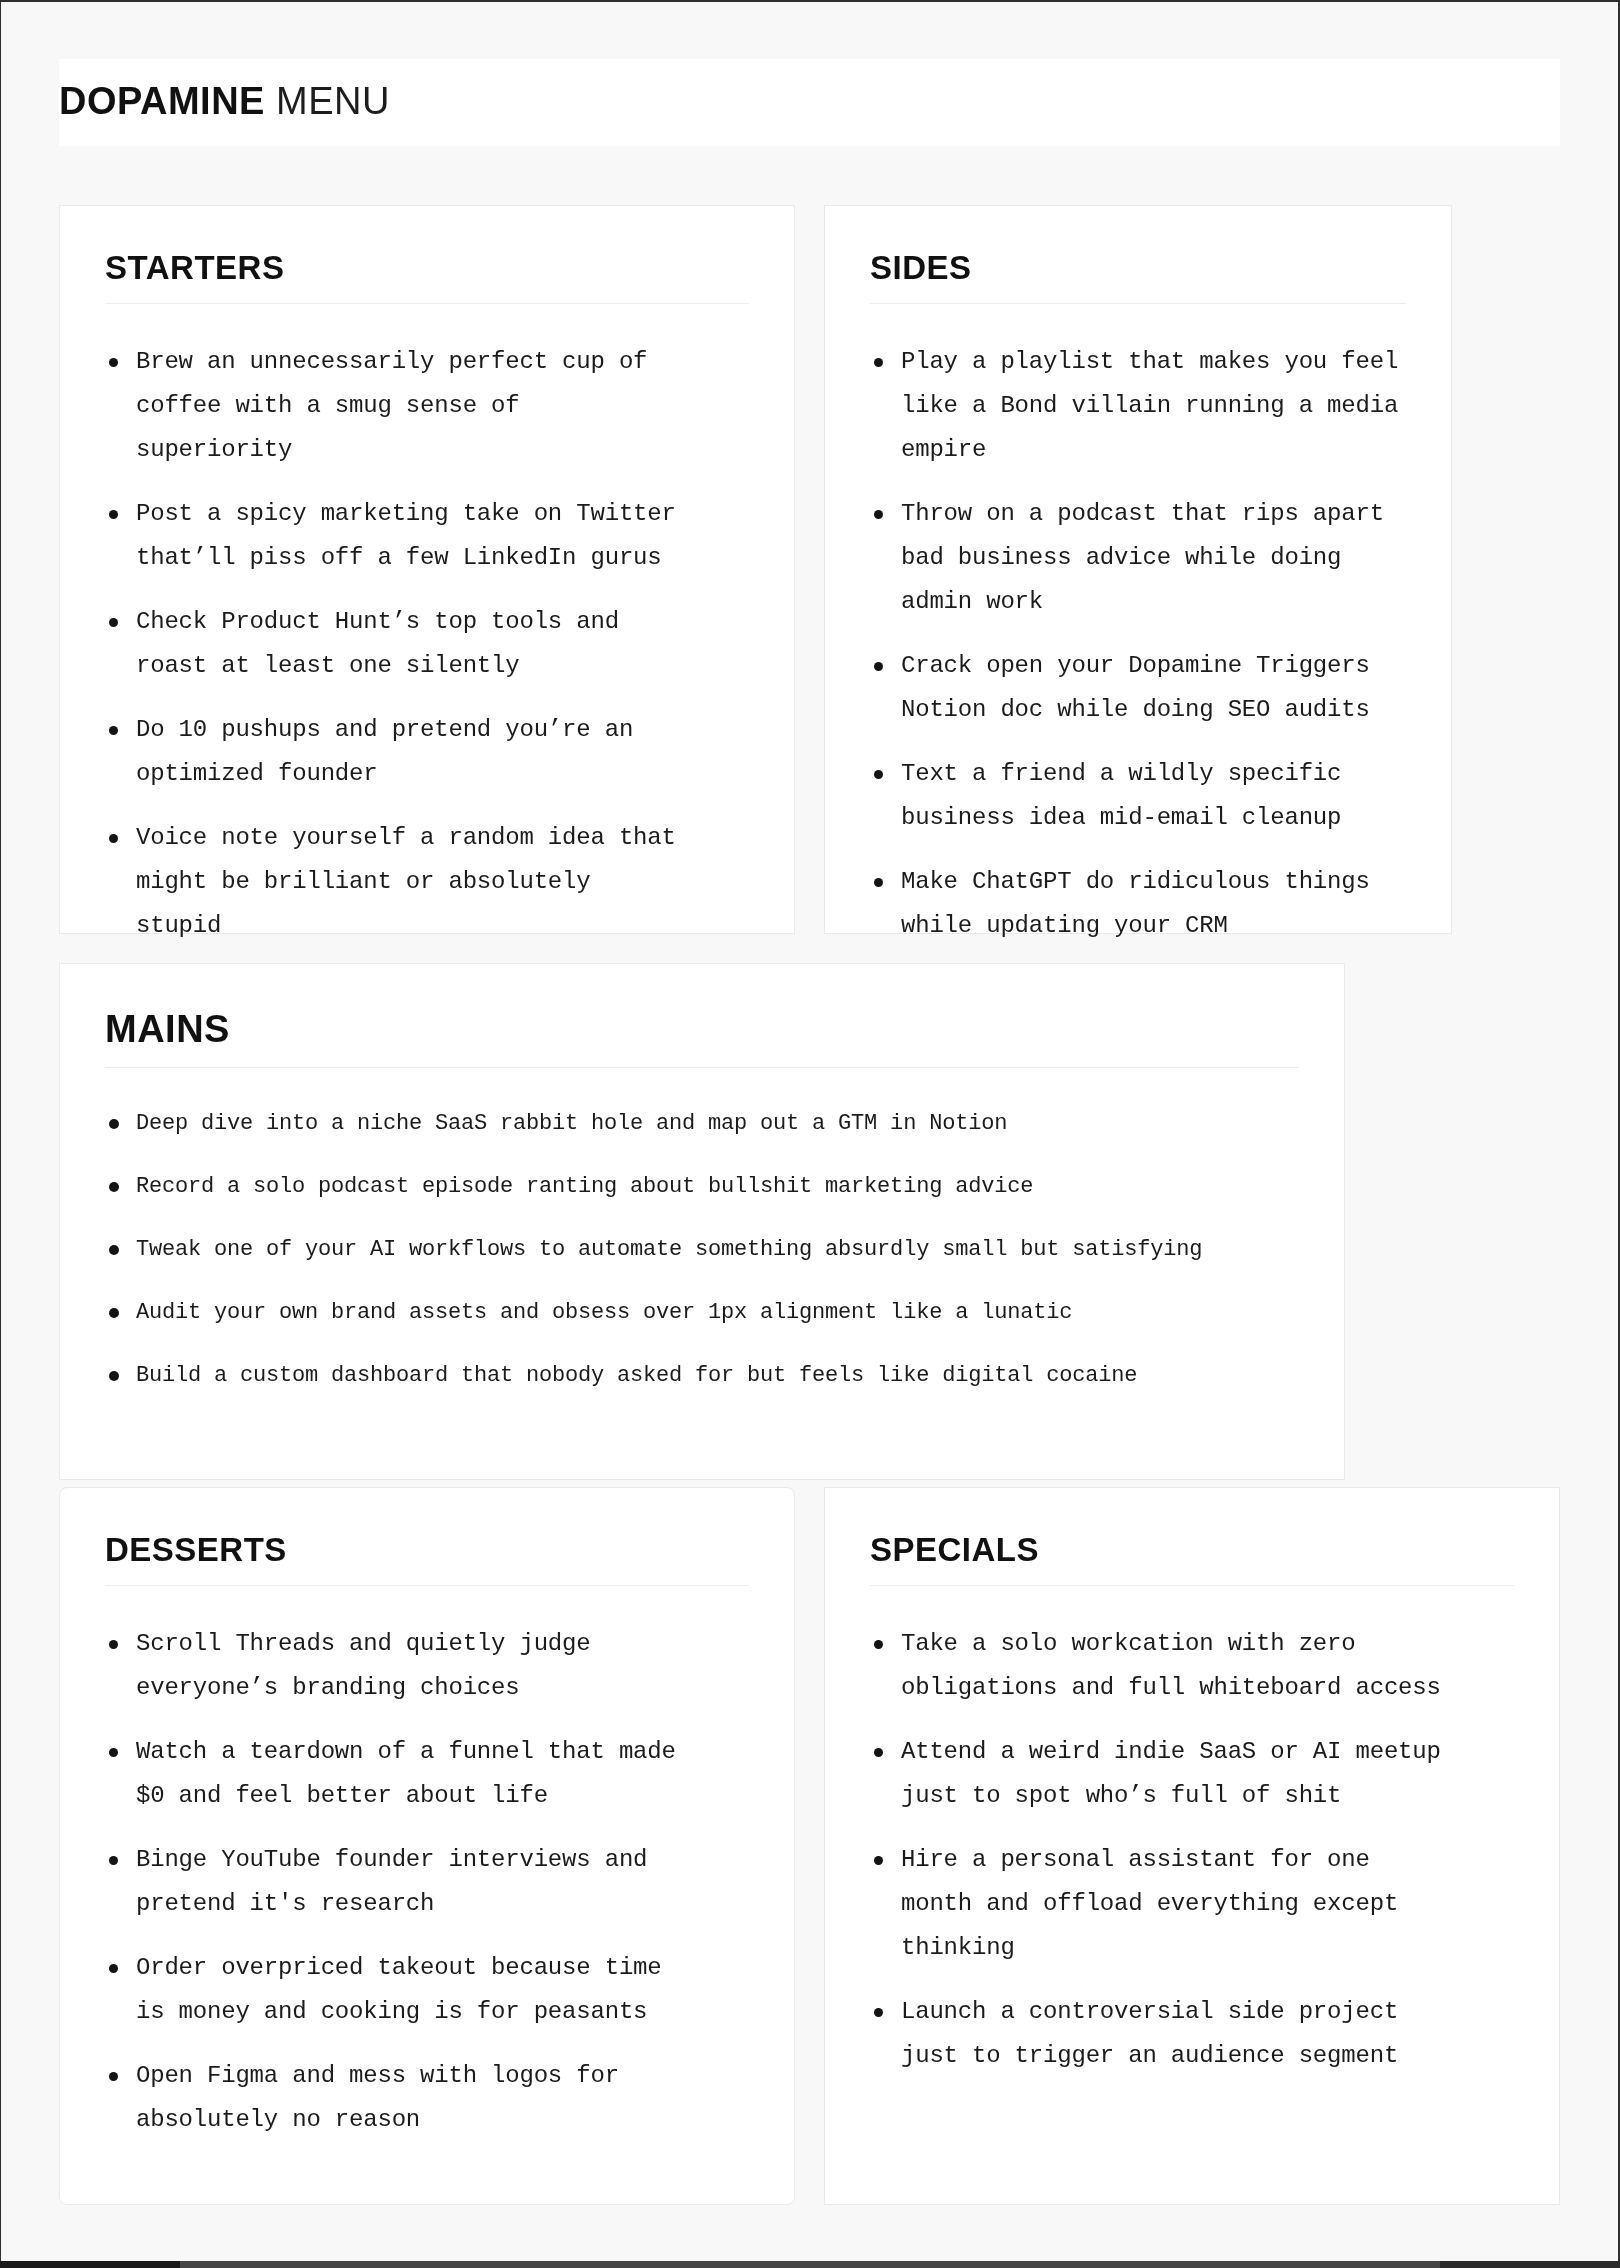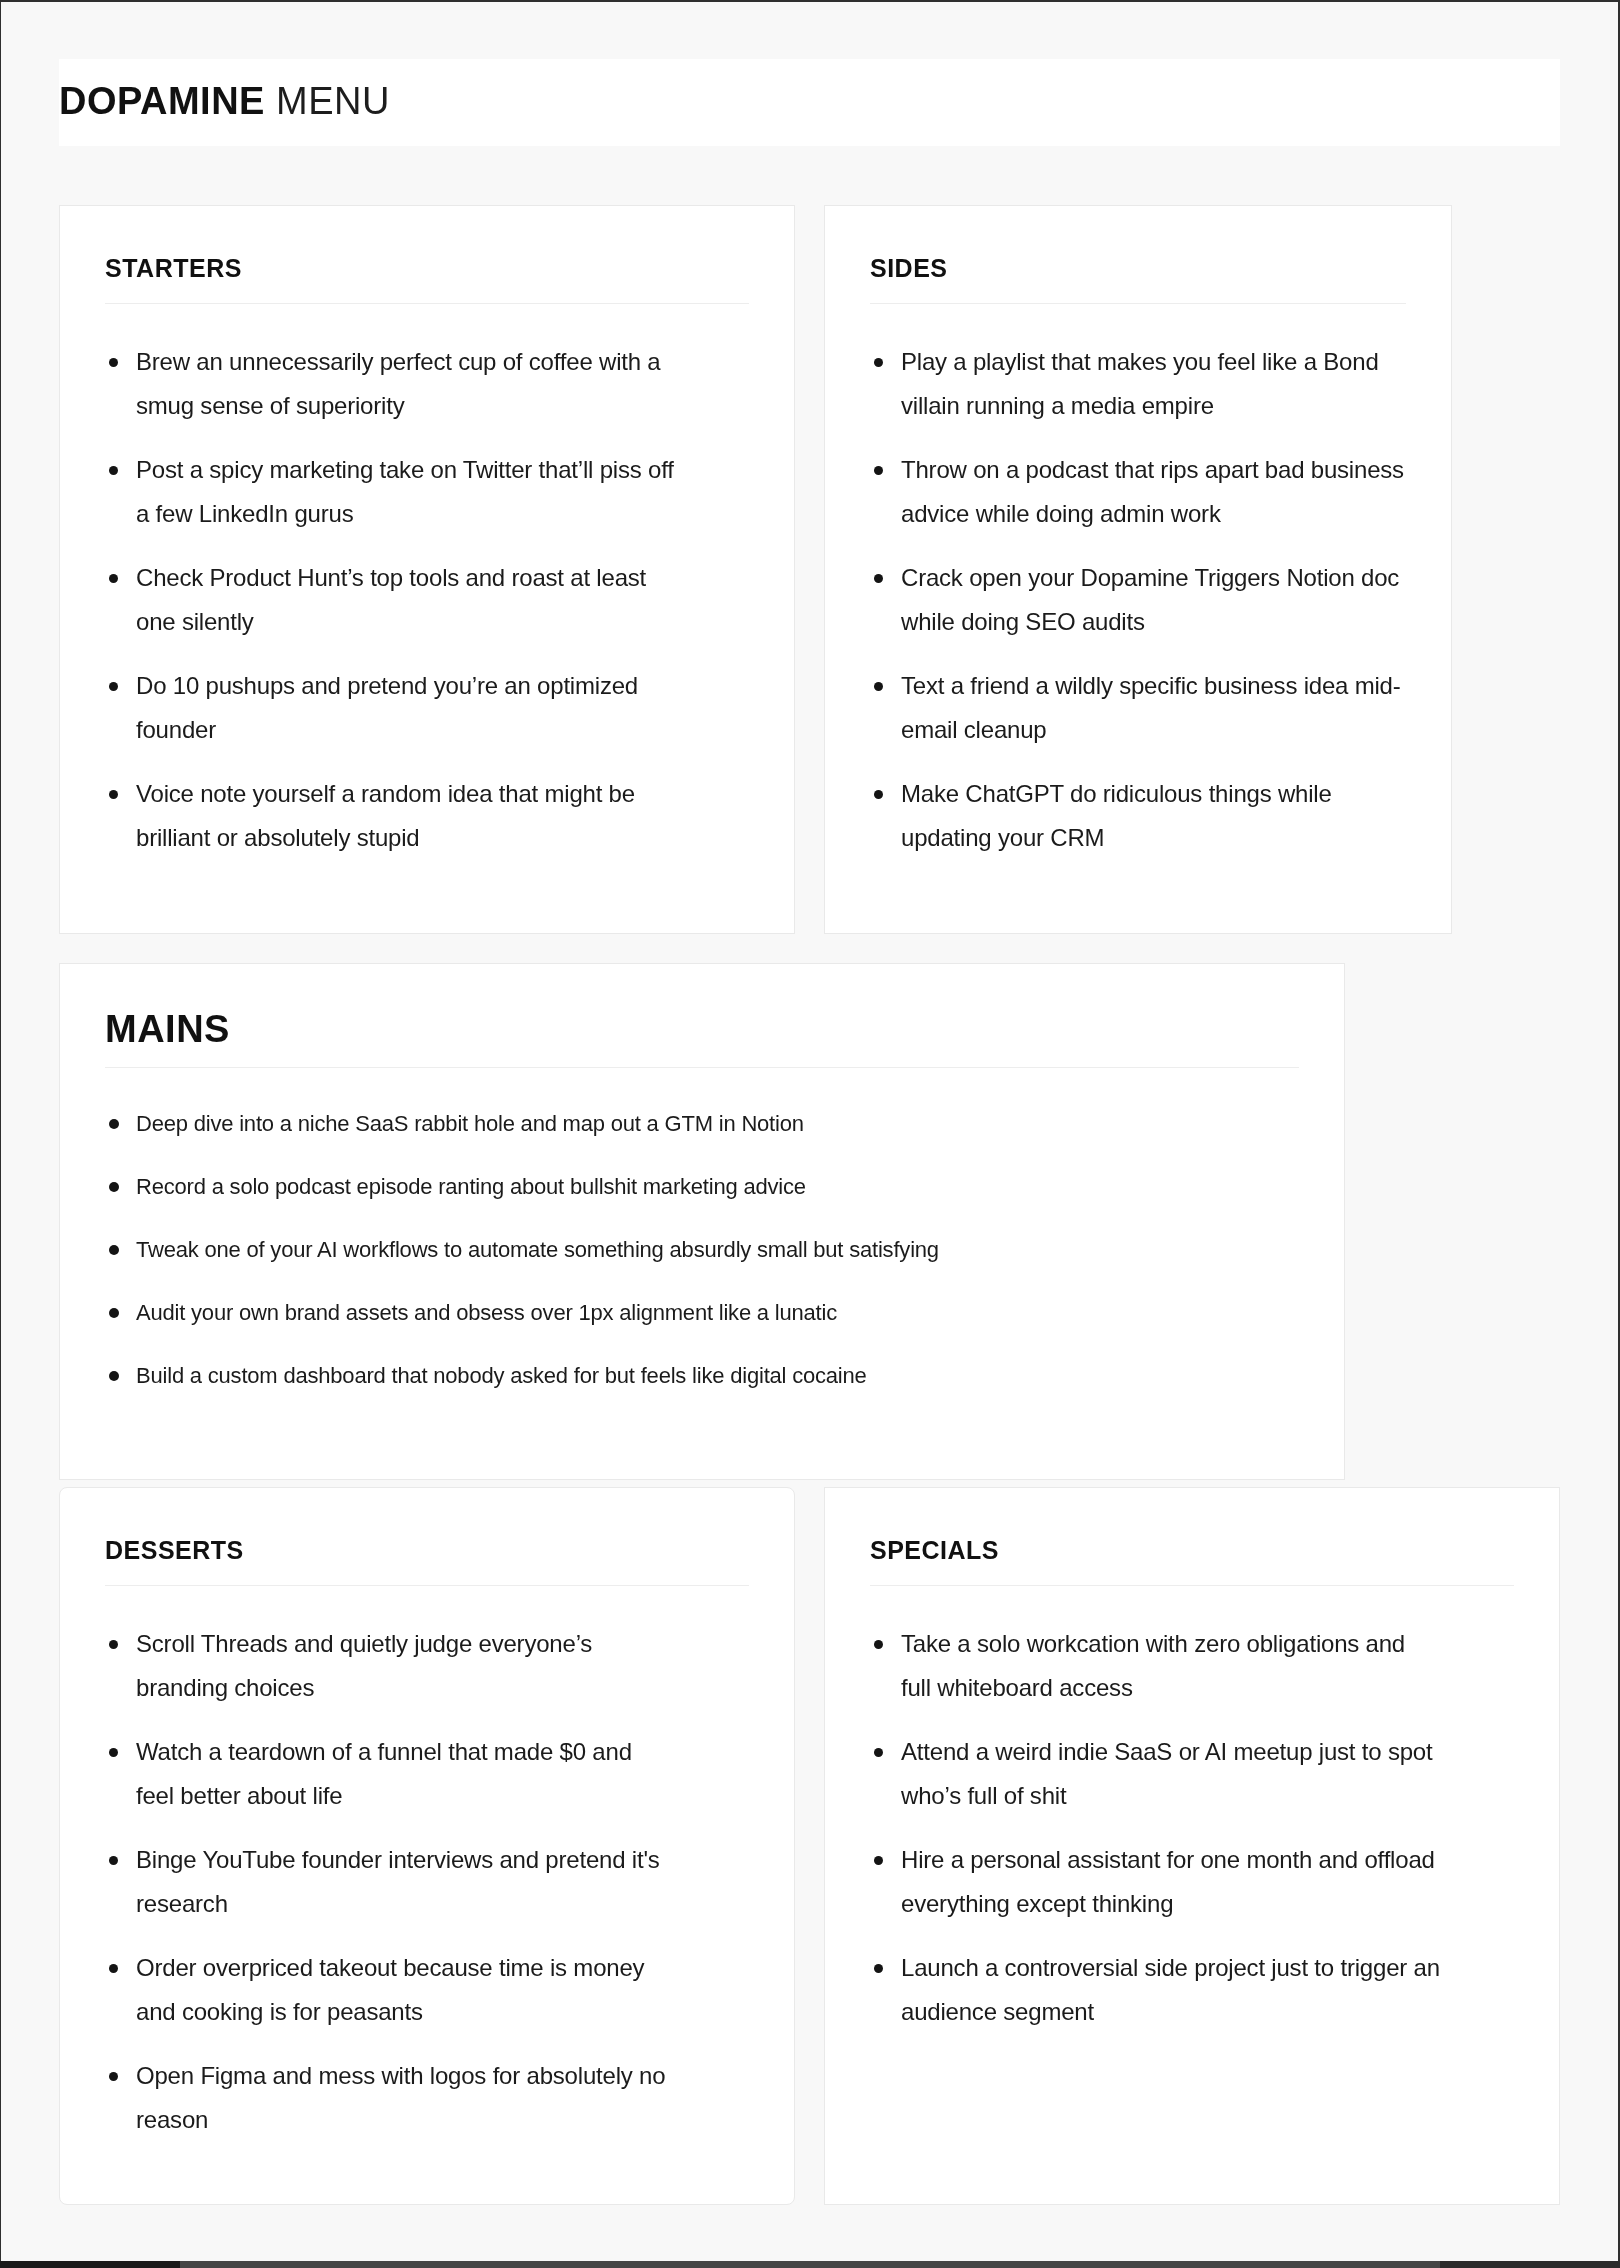--- a/index.html
+++ b/index.html
@@ -43,36 +43,36 @@
     padding: 0 45px;
   }
   .card-starters { left: 59px;  top: 205px;  width: 736px;  height: 729px; }
   .card-sides    { left: 824px; top: 205px;  width: 628px;  height: 729px; }
   .card-mains    { left: 59px;  top: 963px; width: 1286px; height: 517px; }
   .card-desserts { left: 59px;  top: 1487px; width: 736px;  height: 718px; border-radius: 8px; }
   .card-specials { left: 824px; top: 1487px; width: 736px;  height: 718px; }
 
   .section-title {
     margin: 0; padding-top: 42px;
-    font-size: 25px; line-height: 40px;
+    font-size: 33px; line-height: 40px;
     font-weight: 700; color: #111111;
     letter-spacing: 0.5px;
   }
   .card-mains .section-title {
     padding-top: 43px;
     font-size: 38px; line-height: 45px;
   }
   .rule {
     border: none; height: 0;
     border-top: 1.8px solid #ededed;
     margin: 15.3px 0 0 0;
   }
   ul.menu-list {
     list-style: none;
-    margin: 36px 0 0 0; padding: 0;
+    margin: 36px 0 0 0; padding: 0; font-family: Liberation Mono, monospace;
   }
   .card-mains ul.menu-list { margin-top: 34px; }
   ul.menu-list li {
     position: relative;
     padding-left: 31px;
     font-size: 24px; line-height: 44px;
     color: #1b1b1b;
     letter-spacing: -0.2px;
     max-width: 540px;
     margin: 0 0 20px 0;

